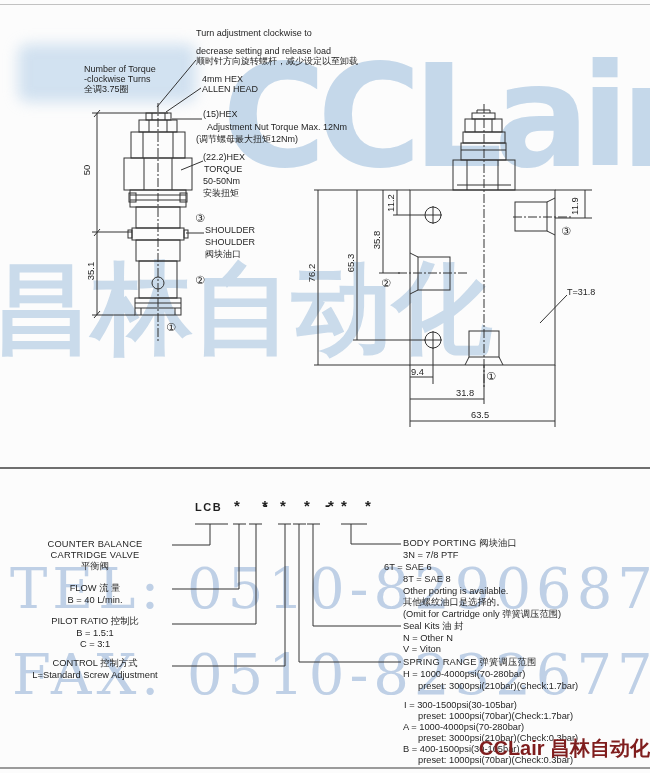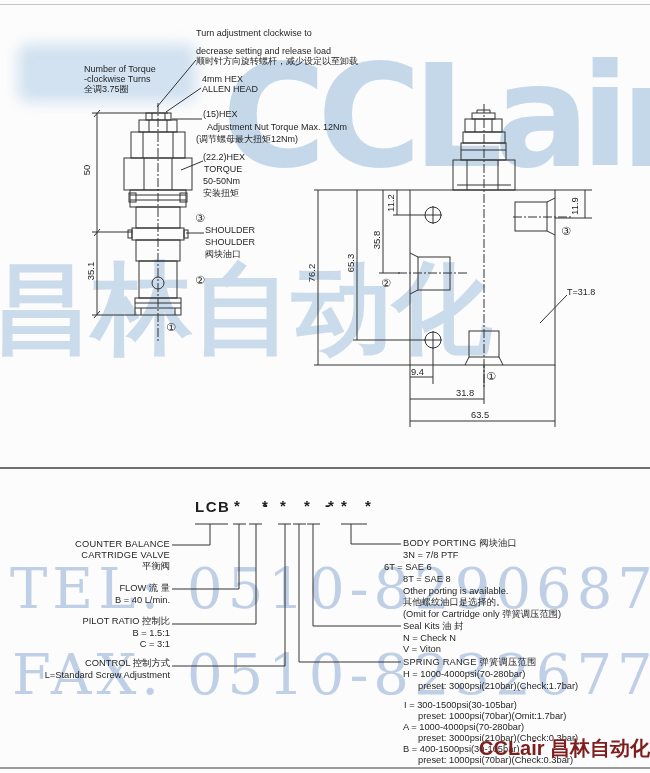--- a/index.html
+++ b/index.html
@@ -16,21 +16,21 @@
          display:flex;justify-content:space-between;font-family:"DejaVu Sans",sans-serif;}
   .wm-tel{left:10px;top:556px;font-size:56px;color:rgba(140,172,212,.55);
           font-family:"DejaVu Serif","Liberation Serif",serif;letter-spacing:5px;}
   .wm-fax{left:12px;top:642px;font-size:56px;color:rgba(140,172,212,.55);
           font-family:"DejaVu Serif","Liberation Serif",serif;letter-spacing:5px;}
   .wm-footer{left:479px;top:735px;font-size:20px;font-weight:bold;color:#7f1d1d;z-index:9;}
   
   .t{position:absolute;font-size:9px;line-height:10px;white-space:nowrap;z-index:4;}
   .s95{font-size:9.3px;}
   .rot{transform:translate(-50%,-50%) rotate(-90deg);font-size:9.5px;}
-  .ra{text-align:right;width:150px;}
+  .ra{text-align:center;width:150px;}
   .marker{font-size:11px;line-height:11px;}
   .code{font-weight:bold;}
   svg.lines{position:absolute;left:0;top:0;z-index:3;}
   .rule-top{position:absolute;left:0;top:4px;width:650px;height:1px;background:#c2c2c2;z-index:2;}
   .rule-mid{position:absolute;left:0;top:467px;width:650px;height:2px;background:#6f6f6f;z-index:2;}
   .rule-bot{position:absolute;left:0;top:767px;width:650px;height:2px;background:#9b9b9b;z-index:2;}
 </style>
 </head>
 <body>
 
@@ -217,21 +217,21 @@
   <span class="t s95" style="left:456px;top:388px">31.8</span>
   <span class="t s95" style="left:471px;top:410px">63.5</span>
 
   <span class="t marker" style="left:195px;top:213px">③</span>
   <span class="t marker" style="left:195px;top:275px">②</span>
   <span class="t marker" style="left:166px;top:322px">①</span>
   <span class="t marker" style="left:381px;top:278px">②</span>
   <span class="t marker" style="left:486px;top:371px">①</span>
   <span class="t marker" style="left:561px;top:226px">③</span>
 
-  <span class="t code" style="left:195px;top:502px;font-size:15px;letter-spacing:1.5px">LCB</span>
+  <span class="t code" style="left:195px;top:502px;font-size:11px;letter-spacing:1.5px">LCB</span>
   <span class="t code" style="left:234px;top:501px;font-size:15px;letter-spacing:9px">* *</span>
   <span class="t code" style="left:263px;top:500px;font-size:14px">-</span>
   <span class="t code" style="left:280px;top:501px;font-size:15px;letter-spacing:7px">* * *</span>
   <span class="t code" style="left:325px;top:500px;font-size:14px">-</span>
   <span class="t code" style="left:341px;top:501px;font-size:15px;letter-spacing:7px">* *</span>
 
   <span class="t s95 ra" style="right:480px;top:539px;letter-spacing:.2px">COUNTER BALANCE</span>
   <span class="t s95 ra" style="right:480px;top:550px;letter-spacing:.2px">CARTRIDGE VALVE</span>
   <span class="t s95 ra" style="right:480px;top:561px">平衡阀</span>
 
@@ -247,29 +247,29 @@
 
   <span class="t s95" style="left:403px;top:538px;letter-spacing:.2px">BODY PORTING 阀块油口</span>
   <span class="t s95" style="left:403px;top:550px">3N = 7/8 PTF</span>
   <span class="t s95" style="left:384px;top:562px">6T = SAE 6</span>
   <span class="t s95" style="left:403px;top:574px">8T = SAE 8</span>
   <span class="t s95" style="left:403px;top:586px">Other porting is available.</span>
   <span class="t s95" style="left:403px;top:597px">其他螺纹油口是选择的。</span>
   <span class="t s95" style="left:403px;top:609px">(Omit for Cartridge only 弹簧调压范围)</span>
 
   <span class="t s95" style="left:403px;top:621px">Seal Kits 油  封</span>
-  <span class="t s95" style="left:403px;top:633px">N = Check N</span>
+  <span class="t s95" style="left:403px;top:633px">N = Other N</span>
   <span class="t s95" style="left:403px;top:644px">V = Viton</span>
 
   <span class="t s95" style="left:403px;top:657px;letter-spacing:.2px">SPRING RANGE 弹簧调压范围</span>
   <span class="t s95" style="left:403px;top:669px">H = 1000-4000psi(70-280bar)</span>
   <span class="t s95" style="left:418px;top:681px">preset: 3000psi(210bar)(Check:1.7bar)</span>
 
   <span class="t s95" style="left:404px;top:700px">I = 300-1500psi(30-105bar)</span>
-  <span class="t s95" style="left:418px;top:711px">preset: 1000psi(70bar)(Omit:1.7bar)</span>
+  <span class="t s95" style="left:418px;top:711px">preset: 1000psi(70bar)(Check:1.7bar)</span>
   <span class="t s95" style="left:403px;top:722px">A = 1000-4000psi(70-280bar)</span>
   <span class="t s95" style="left:418px;top:733px">preset: 3000psi(210bar)(Check:0.3bar)</span>
   <span class="t s95" style="left:403px;top:744px">B = 400-1500psi(30-105bar)</span>
   <span class="t s95" style="left:418px;top:755px">preset: 1000psi(70bar)(Check:0.3bar)</span>
 
   <div class="wm wm-footer">CCLair 昌林自动化</div>
 
 </div>
 
 </body></html>

